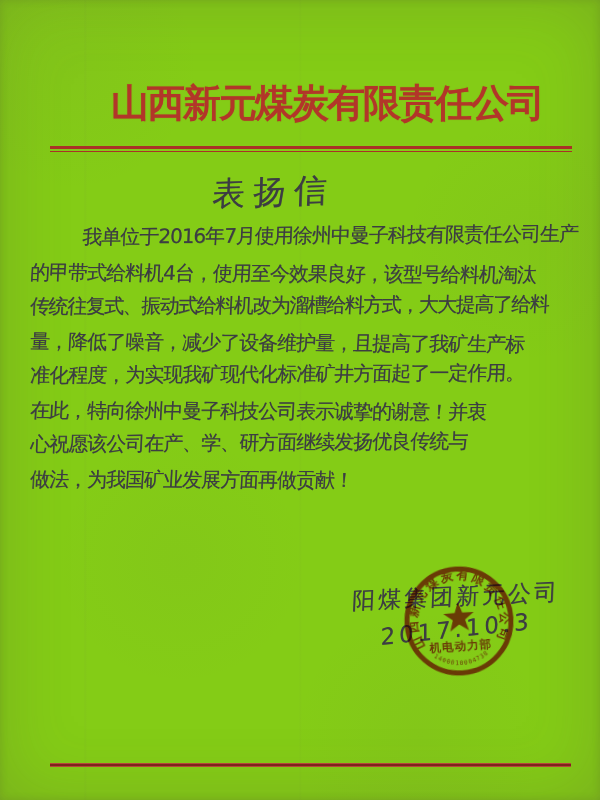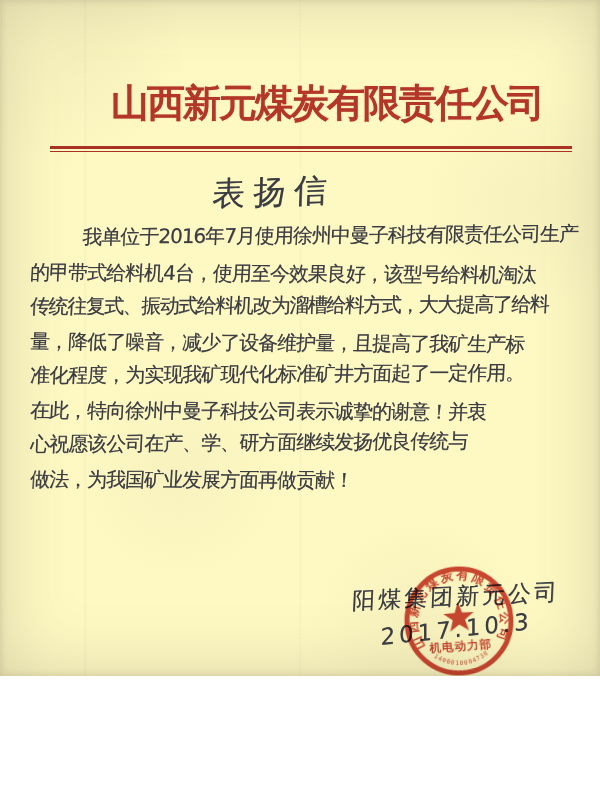--- a/index.html
+++ b/index.html
@@ -1,19 +1,19 @@
 <!DOCTYPE html>
 <html><head>
 <meta charset="utf-8">
 <style>
   html,body{margin:0;padding:0;}
   .page{
     position:relative;
-    width:600px;height:676px;
-    background:#fef9c3;
+    width:600px;height:800px;
+    background:#84cc16;
     overflow:hidden;
     font-family:"DejaVu Sans",sans-serif;
     box-shadow:inset 0 0 70px rgba(80,72,58,.22), inset 0 0 8px rgba(70,62,50,.18);
   }
   .page::before{ 
     content:"";position:absolute;inset:0;pointer-events:none;
     background:
       linear-gradient(to right, transparent 84px, rgba(100,95,80,.05) 85px, transparent 87px),
       linear-gradient(to right, transparent 299px, rgba(100,95,80,.04) 300px, transparent 302px),
       radial-gradient(circle at 12% 8%, rgba(110,100,80,.06), transparent 14%),

